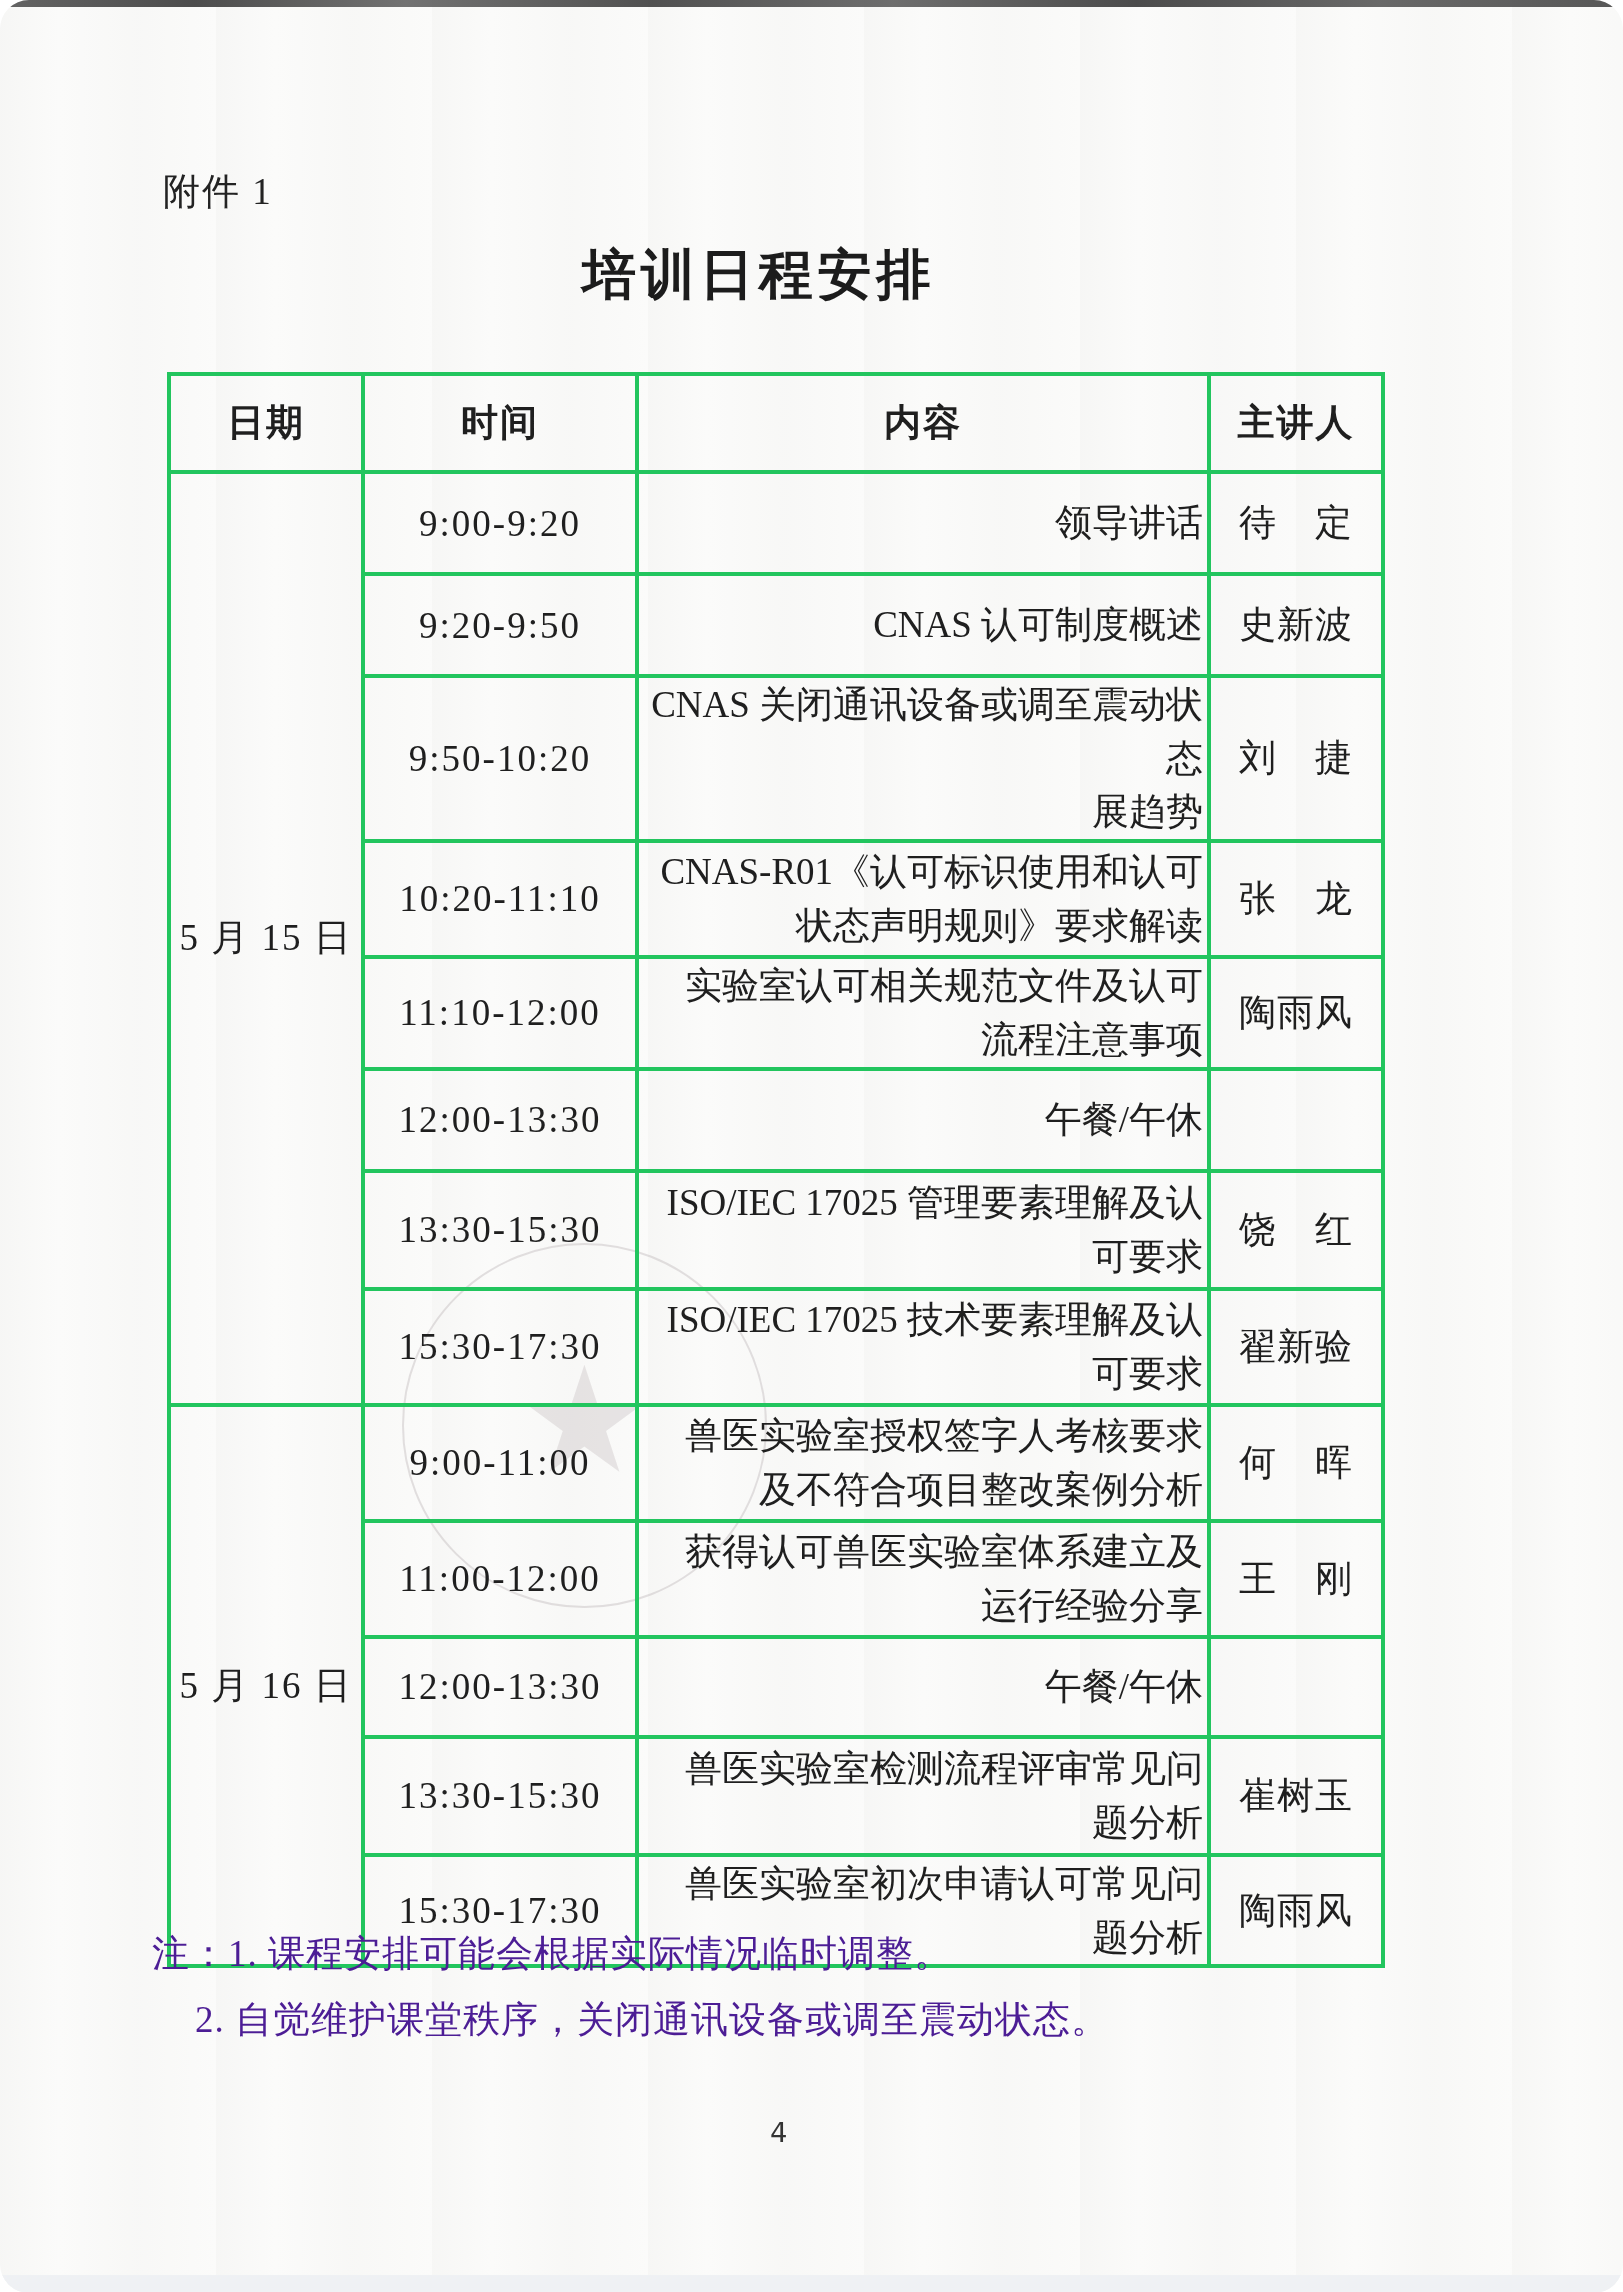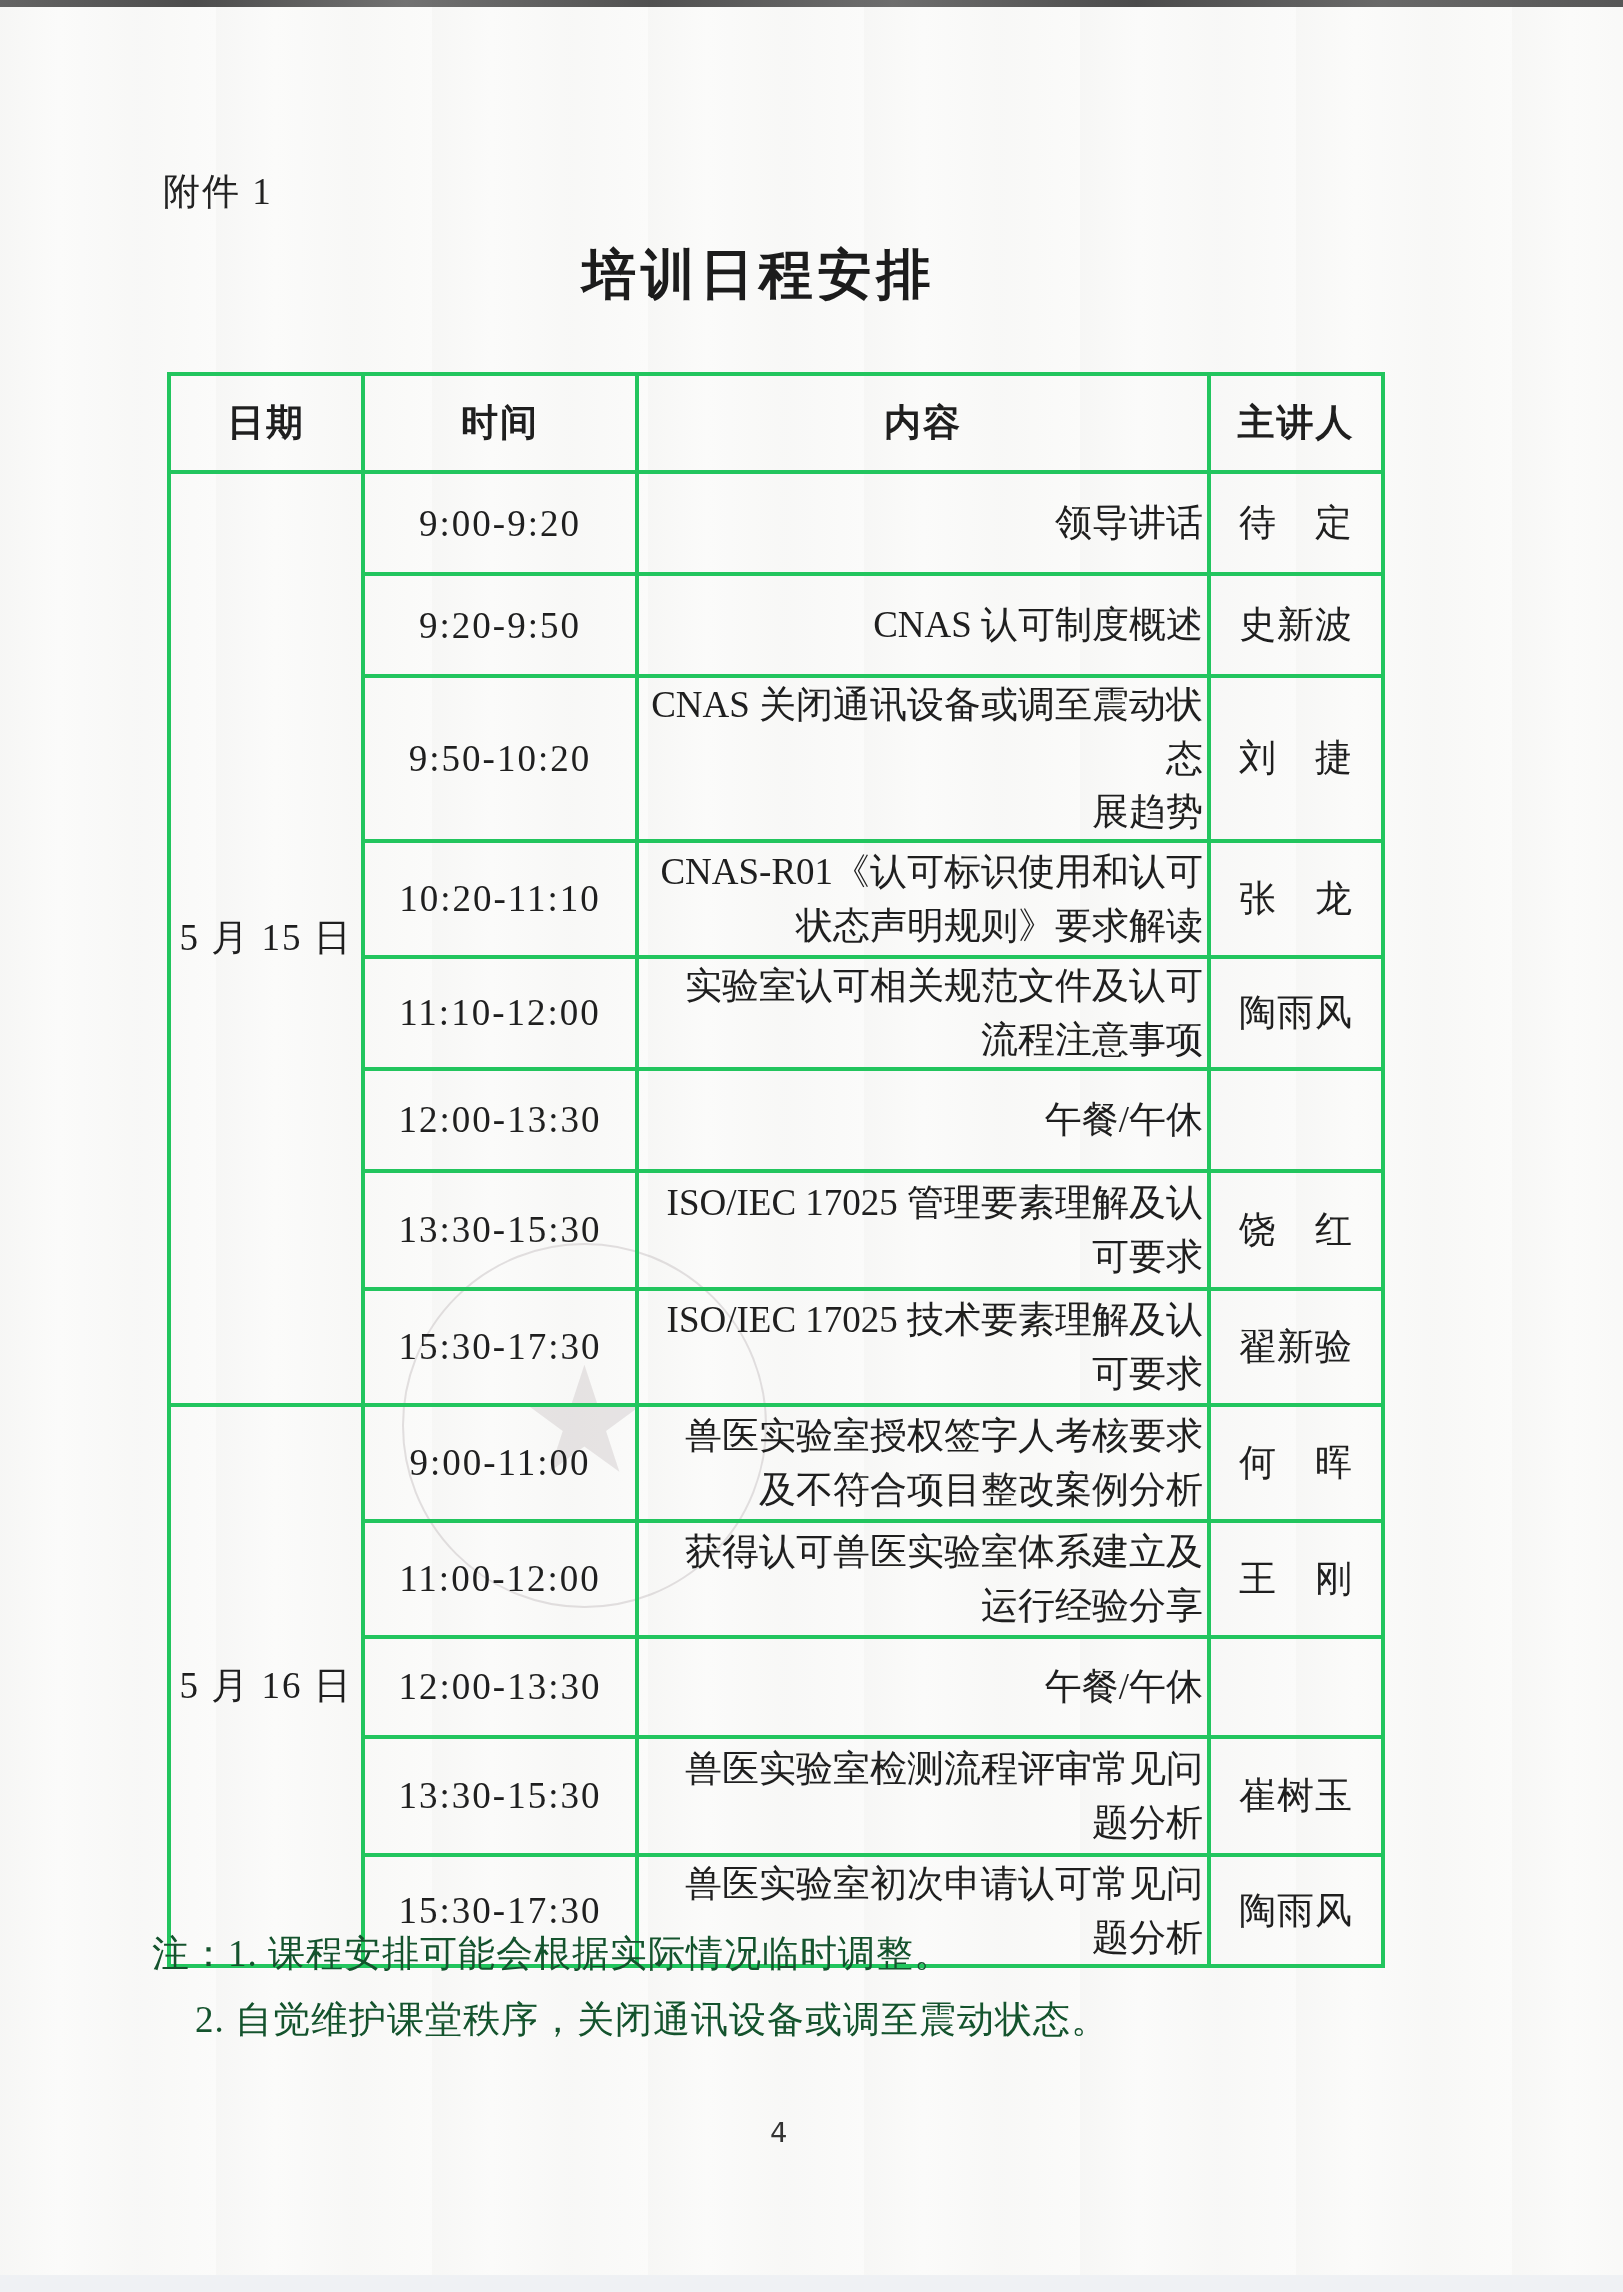--- a/index.html
+++ b/index.html
@@ -5,20 +5,21 @@
   * { margin: 0; padding: 0; box-sizing: border-box; }
   html, body { background: #ffffff; }
   .page {
     position: relative;
     width: 1623px;
     height: 2293px;
     background: #fbfbfa;
     overflow: hidden;
     font-family: "Liberation Serif", "DejaVu Serif", serif;
     color: #1f1f1f;
+    border-radius: 29px;
   }
   .scan-texture {
     position: absolute; inset: 0;
     background: repeating-linear-gradient(90deg,
       rgba(238,238,236,0.35) 0px, rgba(251,251,250,0) 59px,
       rgba(240,240,238,0.3) 137px, rgba(251,251,250,0) 216px);
     pointer-events: none;
   }
   .scan-edge-top {
     position: absolute; left: 0; top: 0; width: 1623px; height: 6.9px;
@@ -65,21 +66,21 @@
     vertical-align: middle;
     font-weight: normal;
   }
   table.schedule th { font-weight: bold; letter-spacing: 2px; }
   td.cell-time { letter-spacing: 2px; }
   td.cell-date { letter-spacing: 2px; }
   td.cell-content { white-space: pre-line; line-height: 1.45; text-align: right; }
   td.cell-speaker { letter-spacing: 1px; }
   .notes {
     position: absolute; left: 152px; top: 1929px;
-    font-size: 37px; color: #14532d; letter-spacing: 1px;
+    font-size: 37px; color: #4c1d95; letter-spacing: 1px;
   }
   .note-line-2 { margin-left: 43px; margin-top: 15.7px; }
   .page-number {
     position: absolute; left: 770px; top: 2117px;
     font-size: 27.4px; color: #333;
     font-family: "DejaVu Sans", sans-serif;
   }
 </style>
 </head>
 <body>

